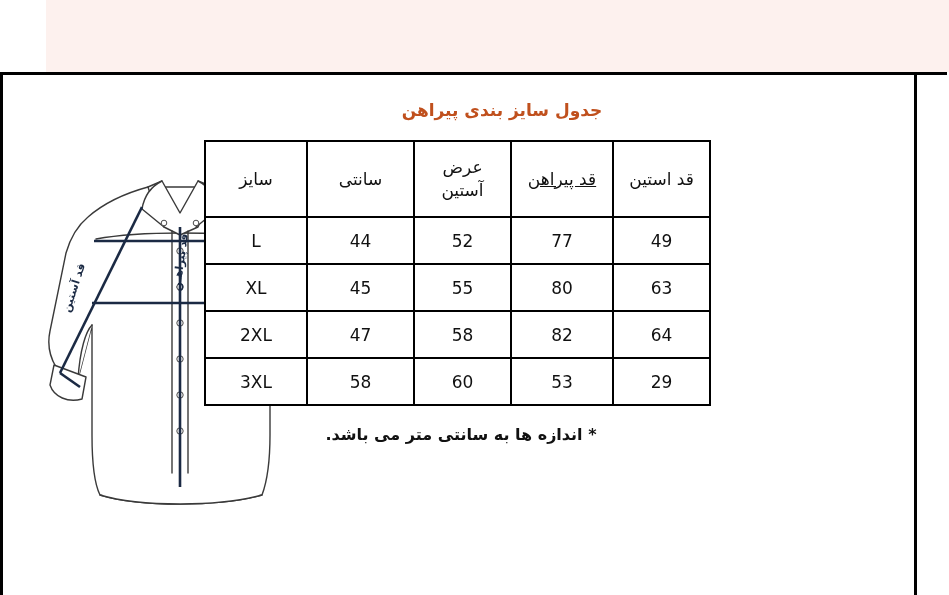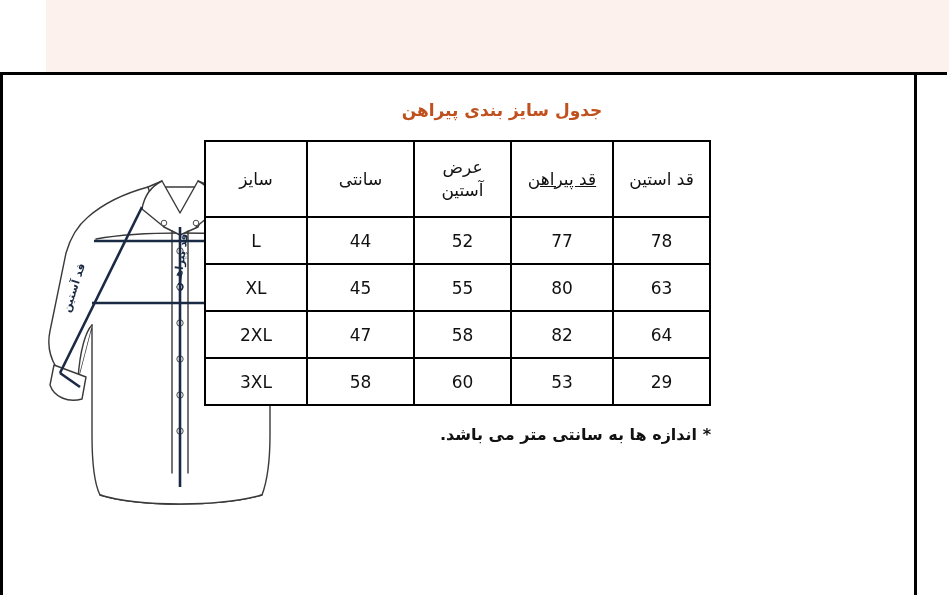--- a/index.html
+++ b/index.html
@@ -101,20 +101,21 @@
   .col-sleeve { width: 95px; margin-left: 31px; }
   .col-length { width: 100px; text-decoration: underline; }
   .col-chest  { width: 95px; margin-top: 40px; }
   .col-shoulder { width: 105px; }
   .col-size   { width: 100px; }
   .note {
     position: absolute;
     top: 425px;
     right: 238px;
     width: 500px;
+    text-align: center;
     direction: rtl;
     font-size: 16px;
     font-weight: bold;
     color: #111111;
   }
   
   .shirt-wrap {
     position: absolute;
     left: 30px;
     top: 135px;
@@ -231,21 +232,21 @@
         <th class="col-chest">
           <span>عرض</span><br>
           <span>آستین</span>
         </th>
         <th class="col-shoulder">سانتی</th>
         <th class="col-size">سایز</th>
       </tr>
     </thead>
     <tbody>
       <tr>
-        <td>78</td>
+        <td>49</td>
         <td>77</td>
         <td>52</td>
         <td>44</td>
         <td>L</td>
       </tr>
       <tr>
         <td>63</td>
         <td>80</td>
         <td>55</td>
         <td>45</td>

